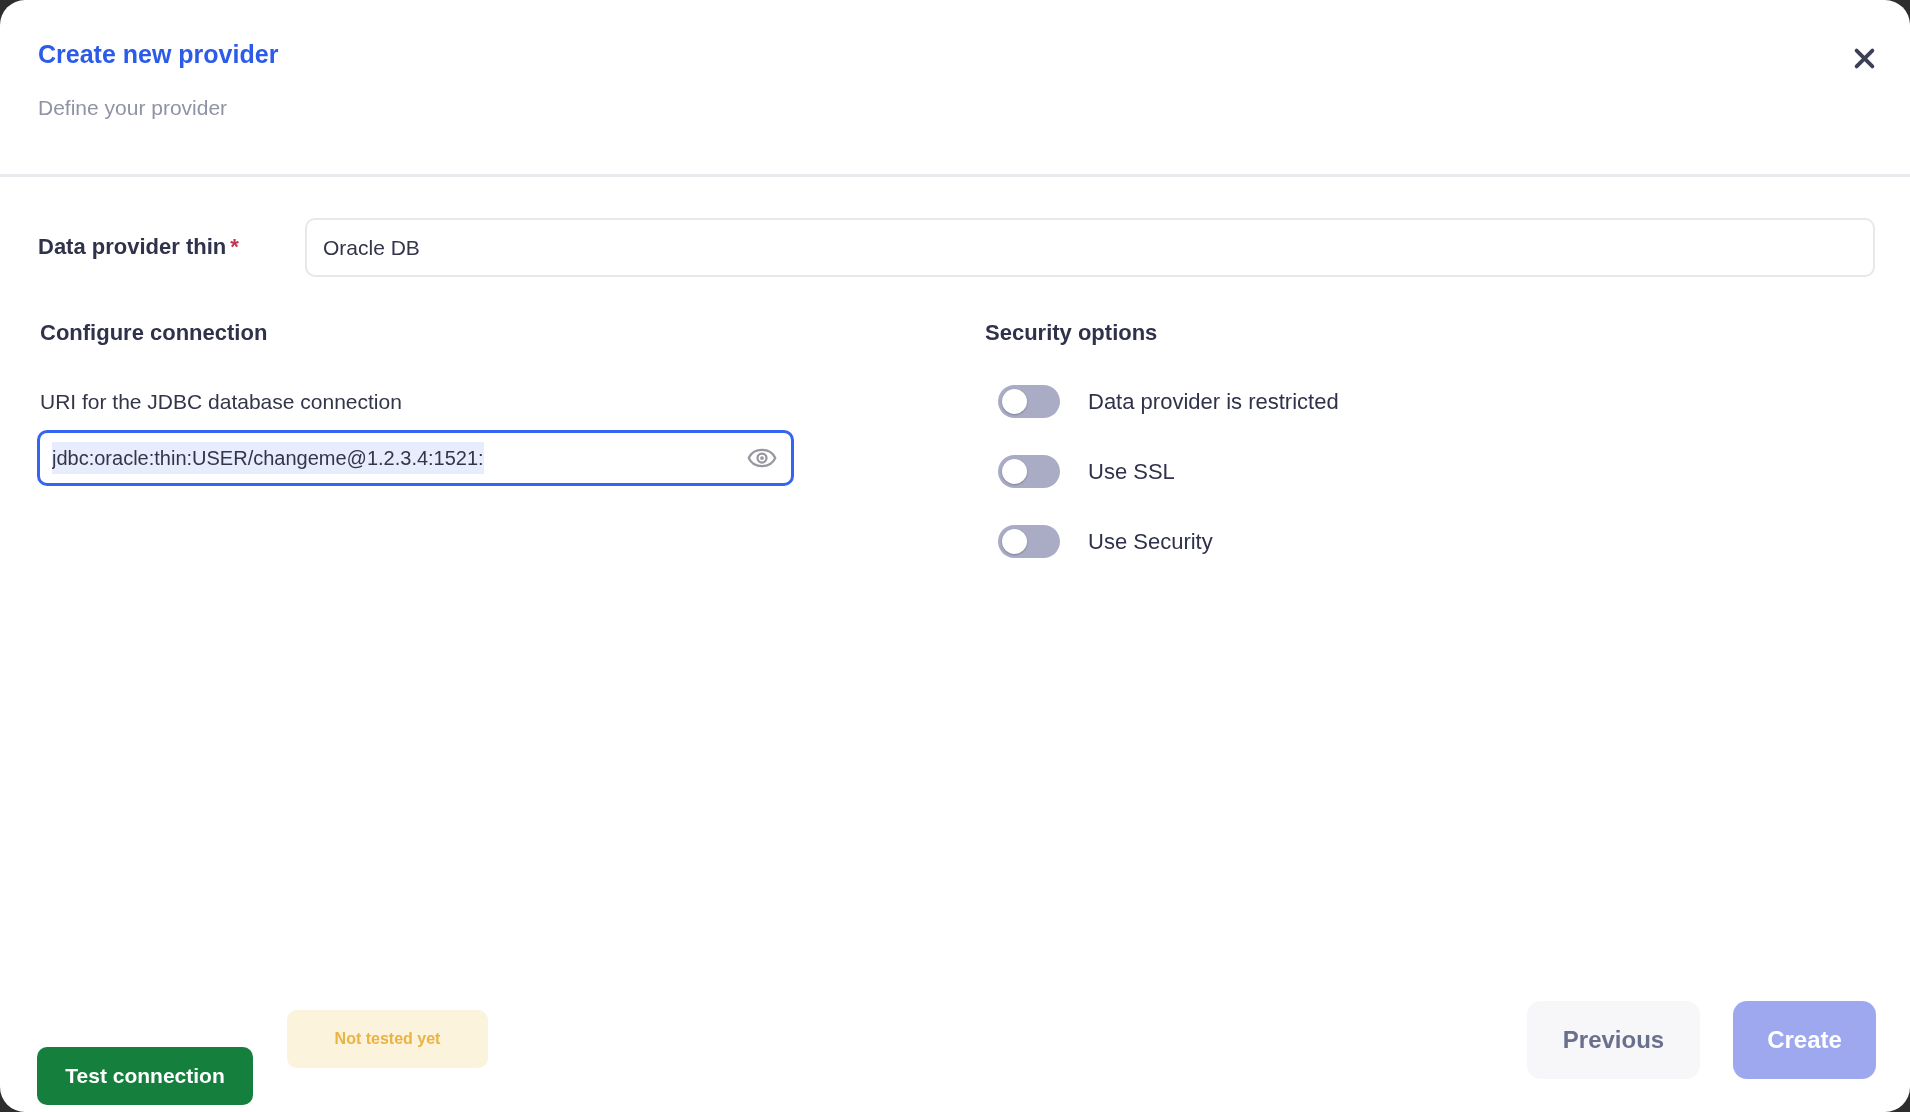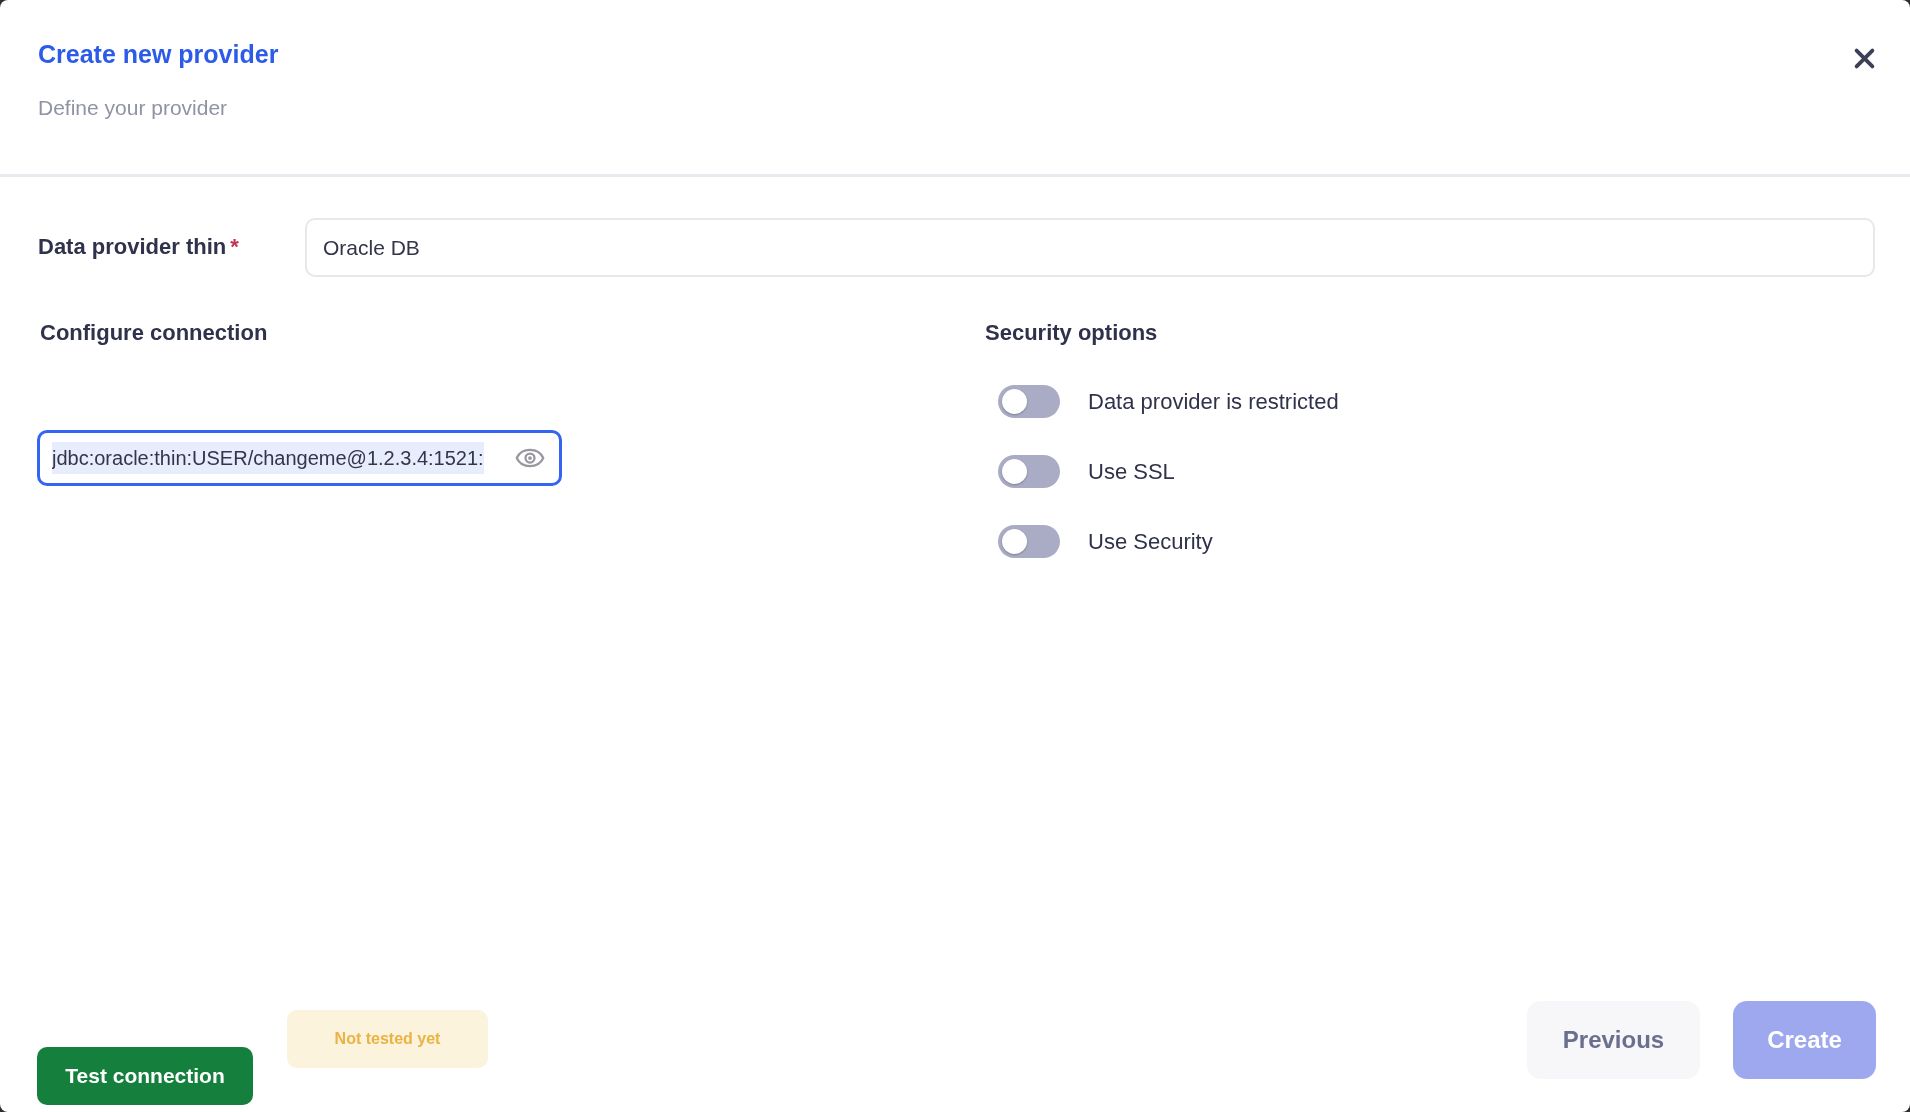--- a/index.html
+++ b/index.html
@@ -6,21 +6,21 @@
   html,body { width:1910px; height:1112px; }
   body {
     background:#2e2e2e;
     font-family:"Liberation Sans", sans-serif;
     position:relative;
     overflow:hidden;
   }
   .modal {
     position:absolute; inset:0;
     background:#ffffff;
-    border-radius:8px;
+    border-radius:25px;
     text-decoration:underline;
   }
   
   .modal-title {
     position:absolute; left:38px; top:40px;
     font-size:25px; font-weight:700; color:#2b5be8;
   }
   .modal-subtitle {
     position:absolute; left:38px; top:96px;
     font-size:21px; color:#8f93a3;
@@ -56,21 +56,21 @@
   }
   .heading-connection { left:40px; }
   .heading-security { left:985px; }
   
   .uri-label {
     position:absolute; left:40px; top:390px;
     font-size:21px; color:#333549;
   }
   .uri-field {
     position:absolute; left:37px; top:430px;
-    width:525px; height:56px;
+    width:757px; height:56px;
     border:3px solid #3564f2; border-radius:10px;
     background:#fff;
     display:flex; align-items:center;
     padding:0 12px; cursor:text;
   }
   .uri-text {
     font-size:20px; color:#333549;
     background:#e7edfc;
     white-space:nowrap; overflow:hidden;
     line-height:32px;
@@ -153,20 +153,21 @@
   <div class="header-divider"></div>
 
   <div class="name-label">
     <span>Data provider thin</span><span class="required">*</span>
   </div>
   <input class="name-input" type="text" value="Oracle DB" style="">
 
   <div class="section-heading heading-connection">Configure connection</div>
   <div class="section-heading heading-security">Security options</div>
 
+  <div class="uri-label">URI for the JDBC database connection</div>
   <div class="uri-field" role="textbox" aria-label="URI for the JDBC database connection">
     <span class="uri-text">jdbc:oracle:thin:USER/changeme@1.2.3.4:1521:</span>
     <button class="eye-btn">
       <span style="display:flex;">
         <svg width="30" height="30" viewBox="0 0 24 24" fill="none">
           <path d="M12 5.5C7.3 5.5 3.2 8.1 1.4 12c1.8 3.9 5.9 6.5 10.6 6.5S20.8 15.9 22.6 12C20.8 8.1 16.7 5.5 12 5.5z" stroke="#97979f" stroke-width="1.8"></path>
           <circle cx="12" cy="12" r="3.6" stroke="#97979f" stroke-width="1.8"></circle>
           <circle cx="12" cy="12" r="1.5" fill="#97979f"></circle>
         </svg>
       </span>

